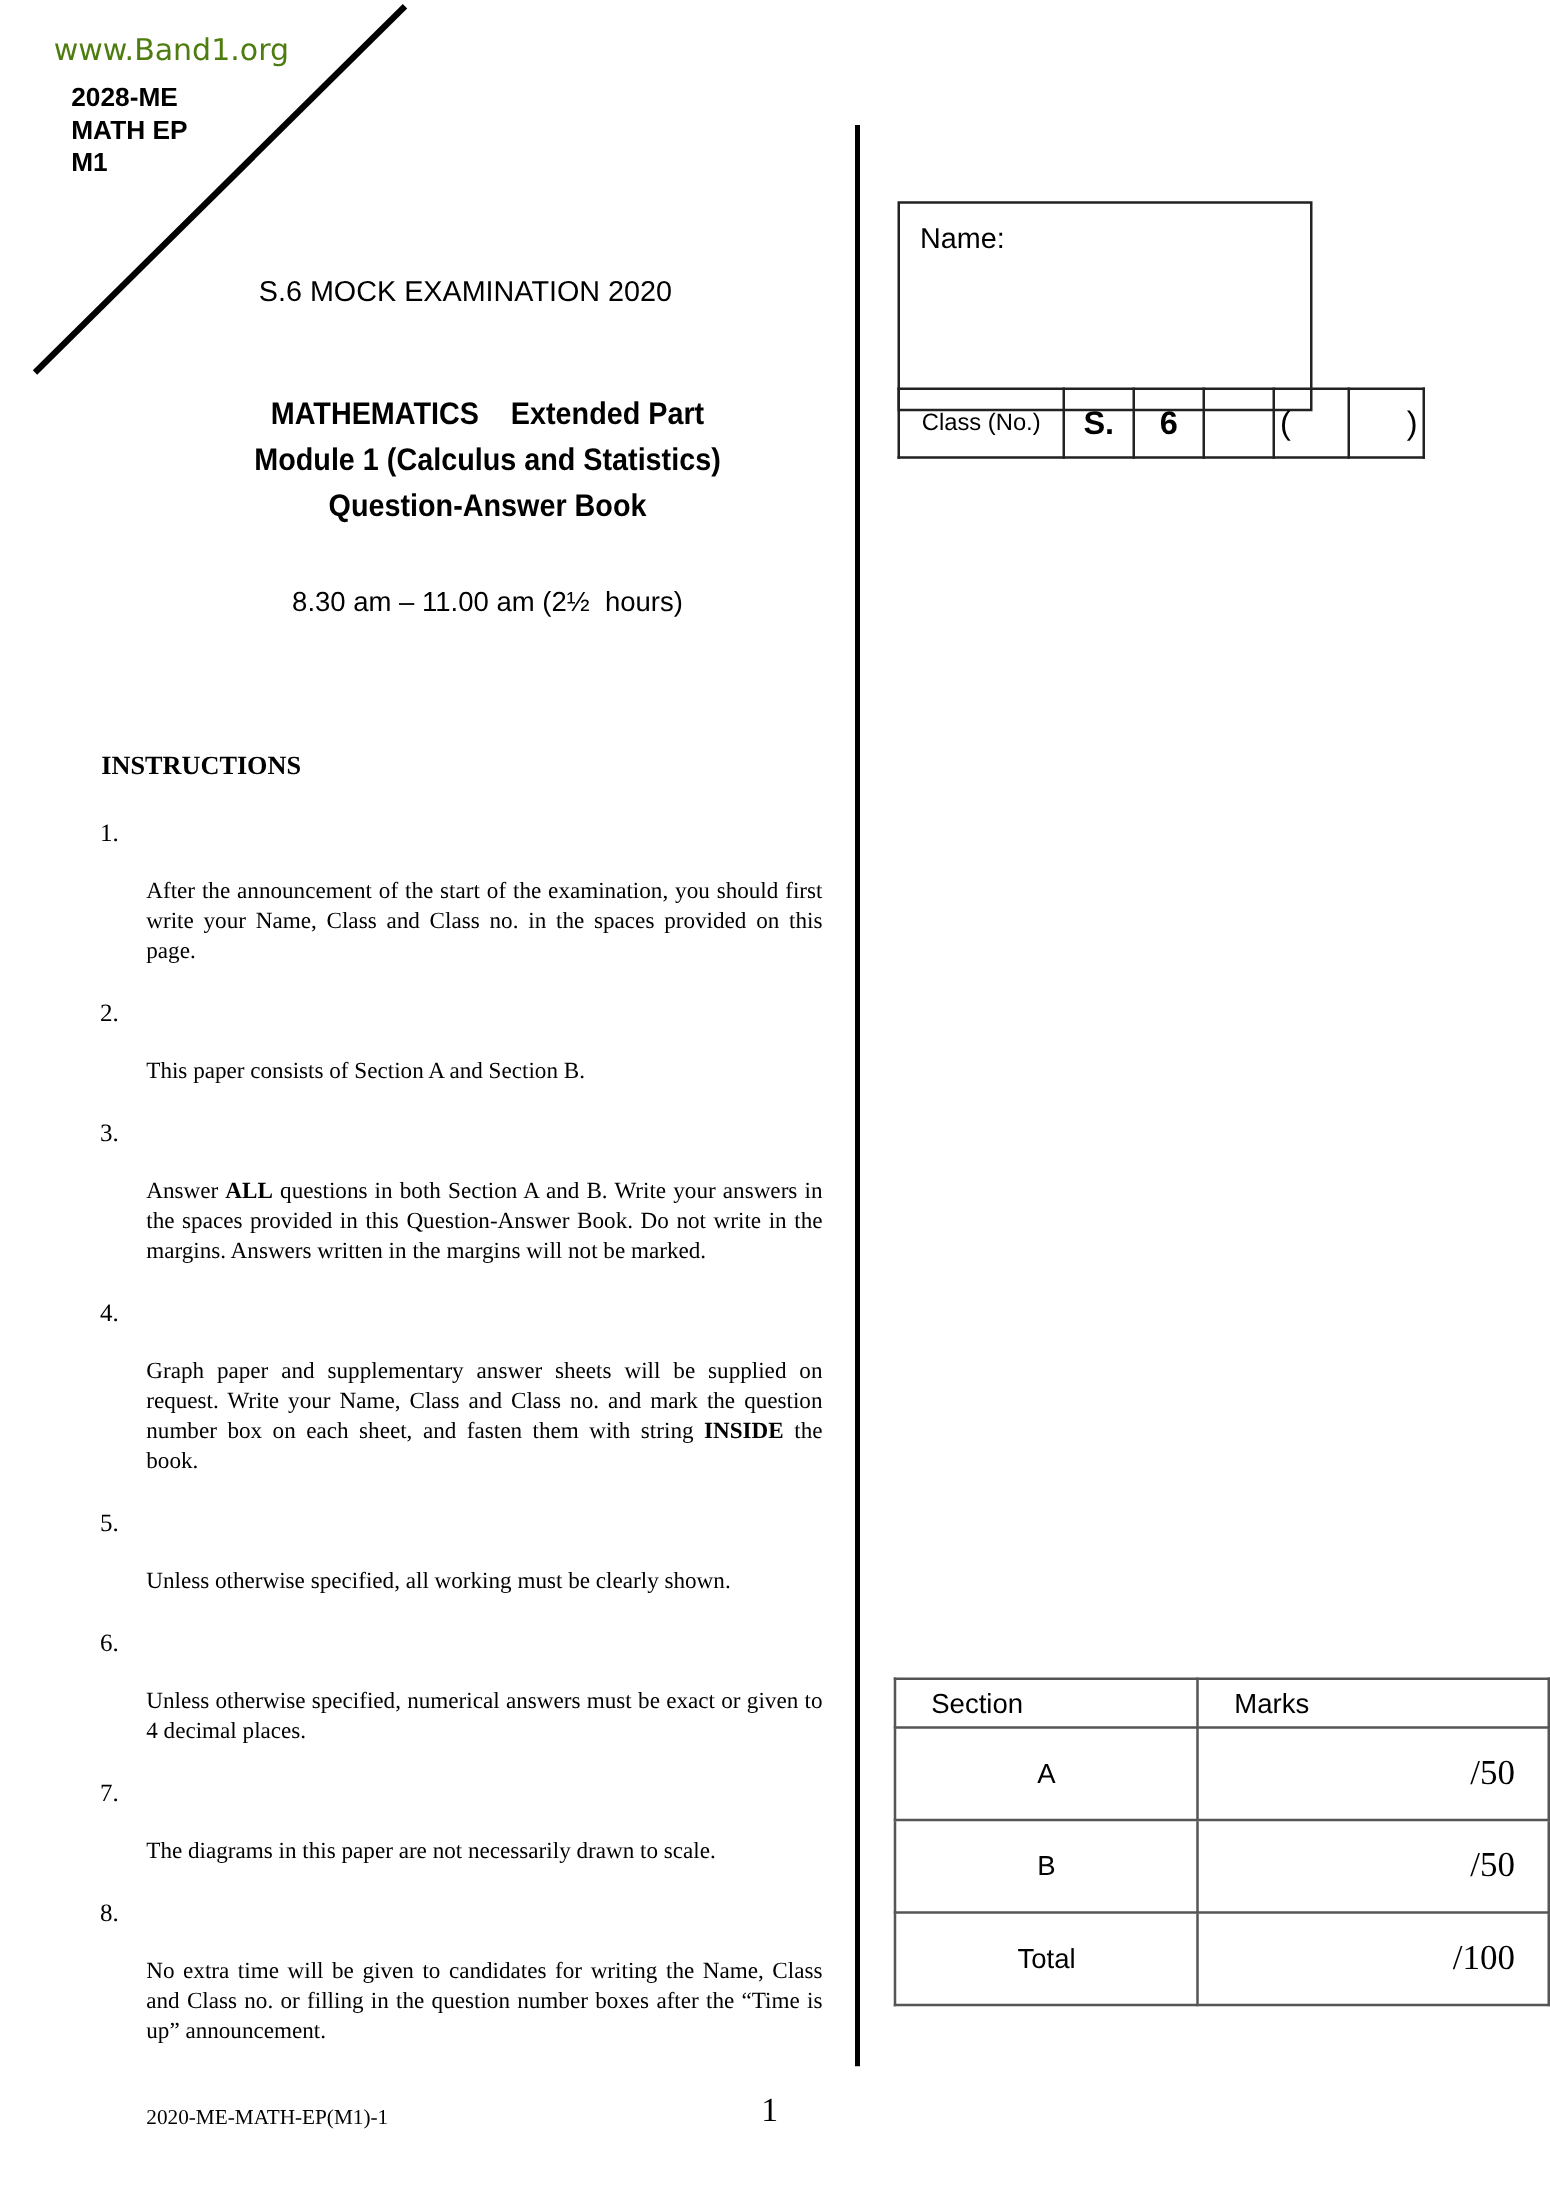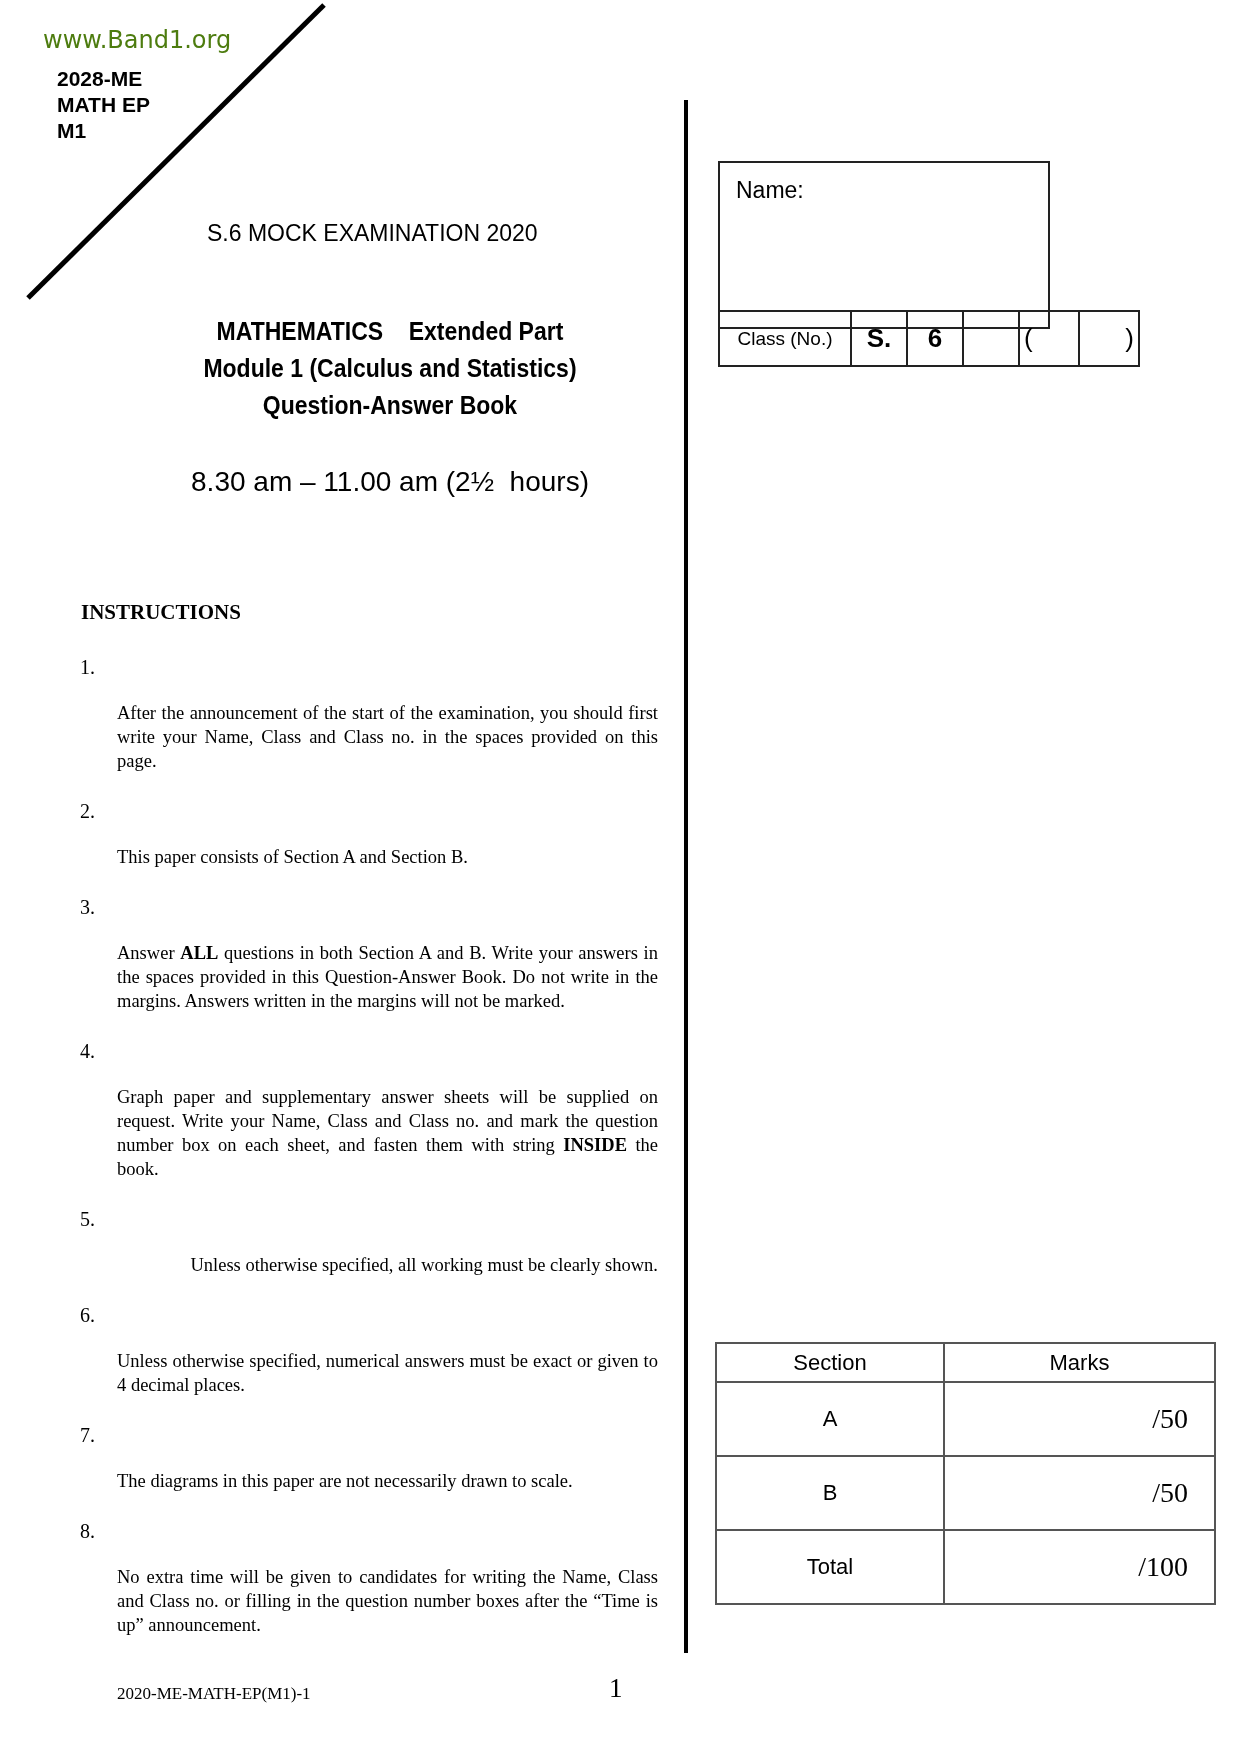--- a/index.html
+++ b/index.html
@@ -6,33 +6,33 @@
   body { width: 1240px; height: 1754px; position: relative; overflow: hidden; color: #000; }
   .abs { position: absolute; }
   .sans { font-family: "Liberation Sans", sans-serif; }
   .serif { font-family: "Liberation Serif", serif; }
   .watermark { left: 43px; top: 26px; font-family: "DejaVu Sans", sans-serif; font-size: 24px; color: #4d7c0f; }
   .code-block { left: 57px; top: 66px; font-size: 21px; font-weight: bold; line-height: 26px; }
   .diag { left: 0; top: 0; width: 340px; height: 340px; }
   .vline { left: 684px; top: 100px; width: 4px; height: 1553px; background: #000; }
   .mock-title { left: 207px; top: 220px; font-size: 23px; }
   .subject { left: 180px; top: 313px; width: 420px; text-align: center; font-size: 25px; font-weight: bold; line-height: 37px; transform: scaleX(0.92); transform-origin: center; }
-  .time-info { left: 160px; top: 466px; width: 460px; text-align: center; font-size: 28px; line-height: 31px; }
+  .time-info { left: 160px; top: 466px; width: 460px; text-align: center; font-size: 22px; line-height: 31px; }
   .name-box { left: 718px; top: 117px; width: 332px; height: 168px; border: 2px solid #222; box-sizing: border-box; margin-top: 44px; }
   .name-label { left: 16px; top: 14px; font-size: 23px; }
   .class-table { left: 718px; top: 310px; border-collapse: collapse; }
   .class-table td { border: 2px solid #222; height: 53px; padding: 0; text-align: center; font-family: "Liberation Sans", sans-serif; }
   .instr-title { left: 81px; top: 600px; font-size: 21px; font-weight: bold; }
   .instr-list { left: 80px; top: 655px; width: 578px; font-size: 18.5px; line-height: 24px; }
   .instr-item { display: flex; margin-bottom: 26px; }
   .instr-num { width: 37px; flex: none; font-size: 20px; }
   .instr-text { flex: 1; text-align: justify; margin-top: 46px; }
   .marks-table { left: 715px; top: 1342px; border-collapse: collapse; font-family: "Liberation Sans", sans-serif; }
   .marks-table td { border: 2px solid #555; padding: 0; }
-  .marks-table .hdr { height: 37px; font-size: 22px; text-align: center; }
+  .marks-table .hdr { height: 37px; font-size: 22px; text-align: left; padding-left: 28px; }
   .marks-table .row { height: 74px; }
   .sec-cell { width: 226px; text-align: center; font-size: 22px; }
   .mark-cell { width: 243px; text-align: right; padding-right: 26px !important; font-family: "Liberation Serif", serif; font-size: 28px; }
   .footer-code { left: 117px; top: 1684px; font-size: 17px; }
   .page-num { left: 609px; top: 1673px; font-size: 27px; }
 </style>
 </head>
 <body>
 
 <div class="abs watermark">www.Band1.org</div>
@@ -88,21 +88,21 @@
   <div class="instr-item">
     <span class="instr-num">3.</span>
     <span class="instr-text"><span>Answer </span><b>ALL</b><span> questions in both Section A and B. Write your answers in the spaces provided in this Question-Answer Book. Do not write in the margins. Answers written in the margins will not be marked.</span></span>
   </div>
   <div class="instr-item">
     <span class="instr-num">4.</span>
     <span class="instr-text"><span>Graph paper and supplementary answer sheets will be supplied on request. Write your Name, Class and Class no. and mark the question number box on each sheet, and fasten them with string </span><b>INSIDE</b><span> the book.</span></span>
   </div>
   <div class="instr-item">
     <span class="instr-num">5.</span>
-    <span class="instr-text" style="text-align:right;">Unless otherwise specified, all working must be clearly shown.</span>
+    <span class="instr-text" style="text-align:left;">Unless otherwise specified, all working must be clearly shown.</span>
   </div>
   <div class="instr-item">
     <span class="instr-num">6.</span>
     <span class="instr-text">Unless otherwise specified, numerical answers must be exact or given to 4 decimal places.</span>
   </div>
   <div class="instr-item">
     <span class="instr-num">7.</span>
     <span class="instr-text" style="text-align:left;">The diagrams in this paper are not necessarily drawn to scale.</span>
   </div>
   <div class="instr-item">

